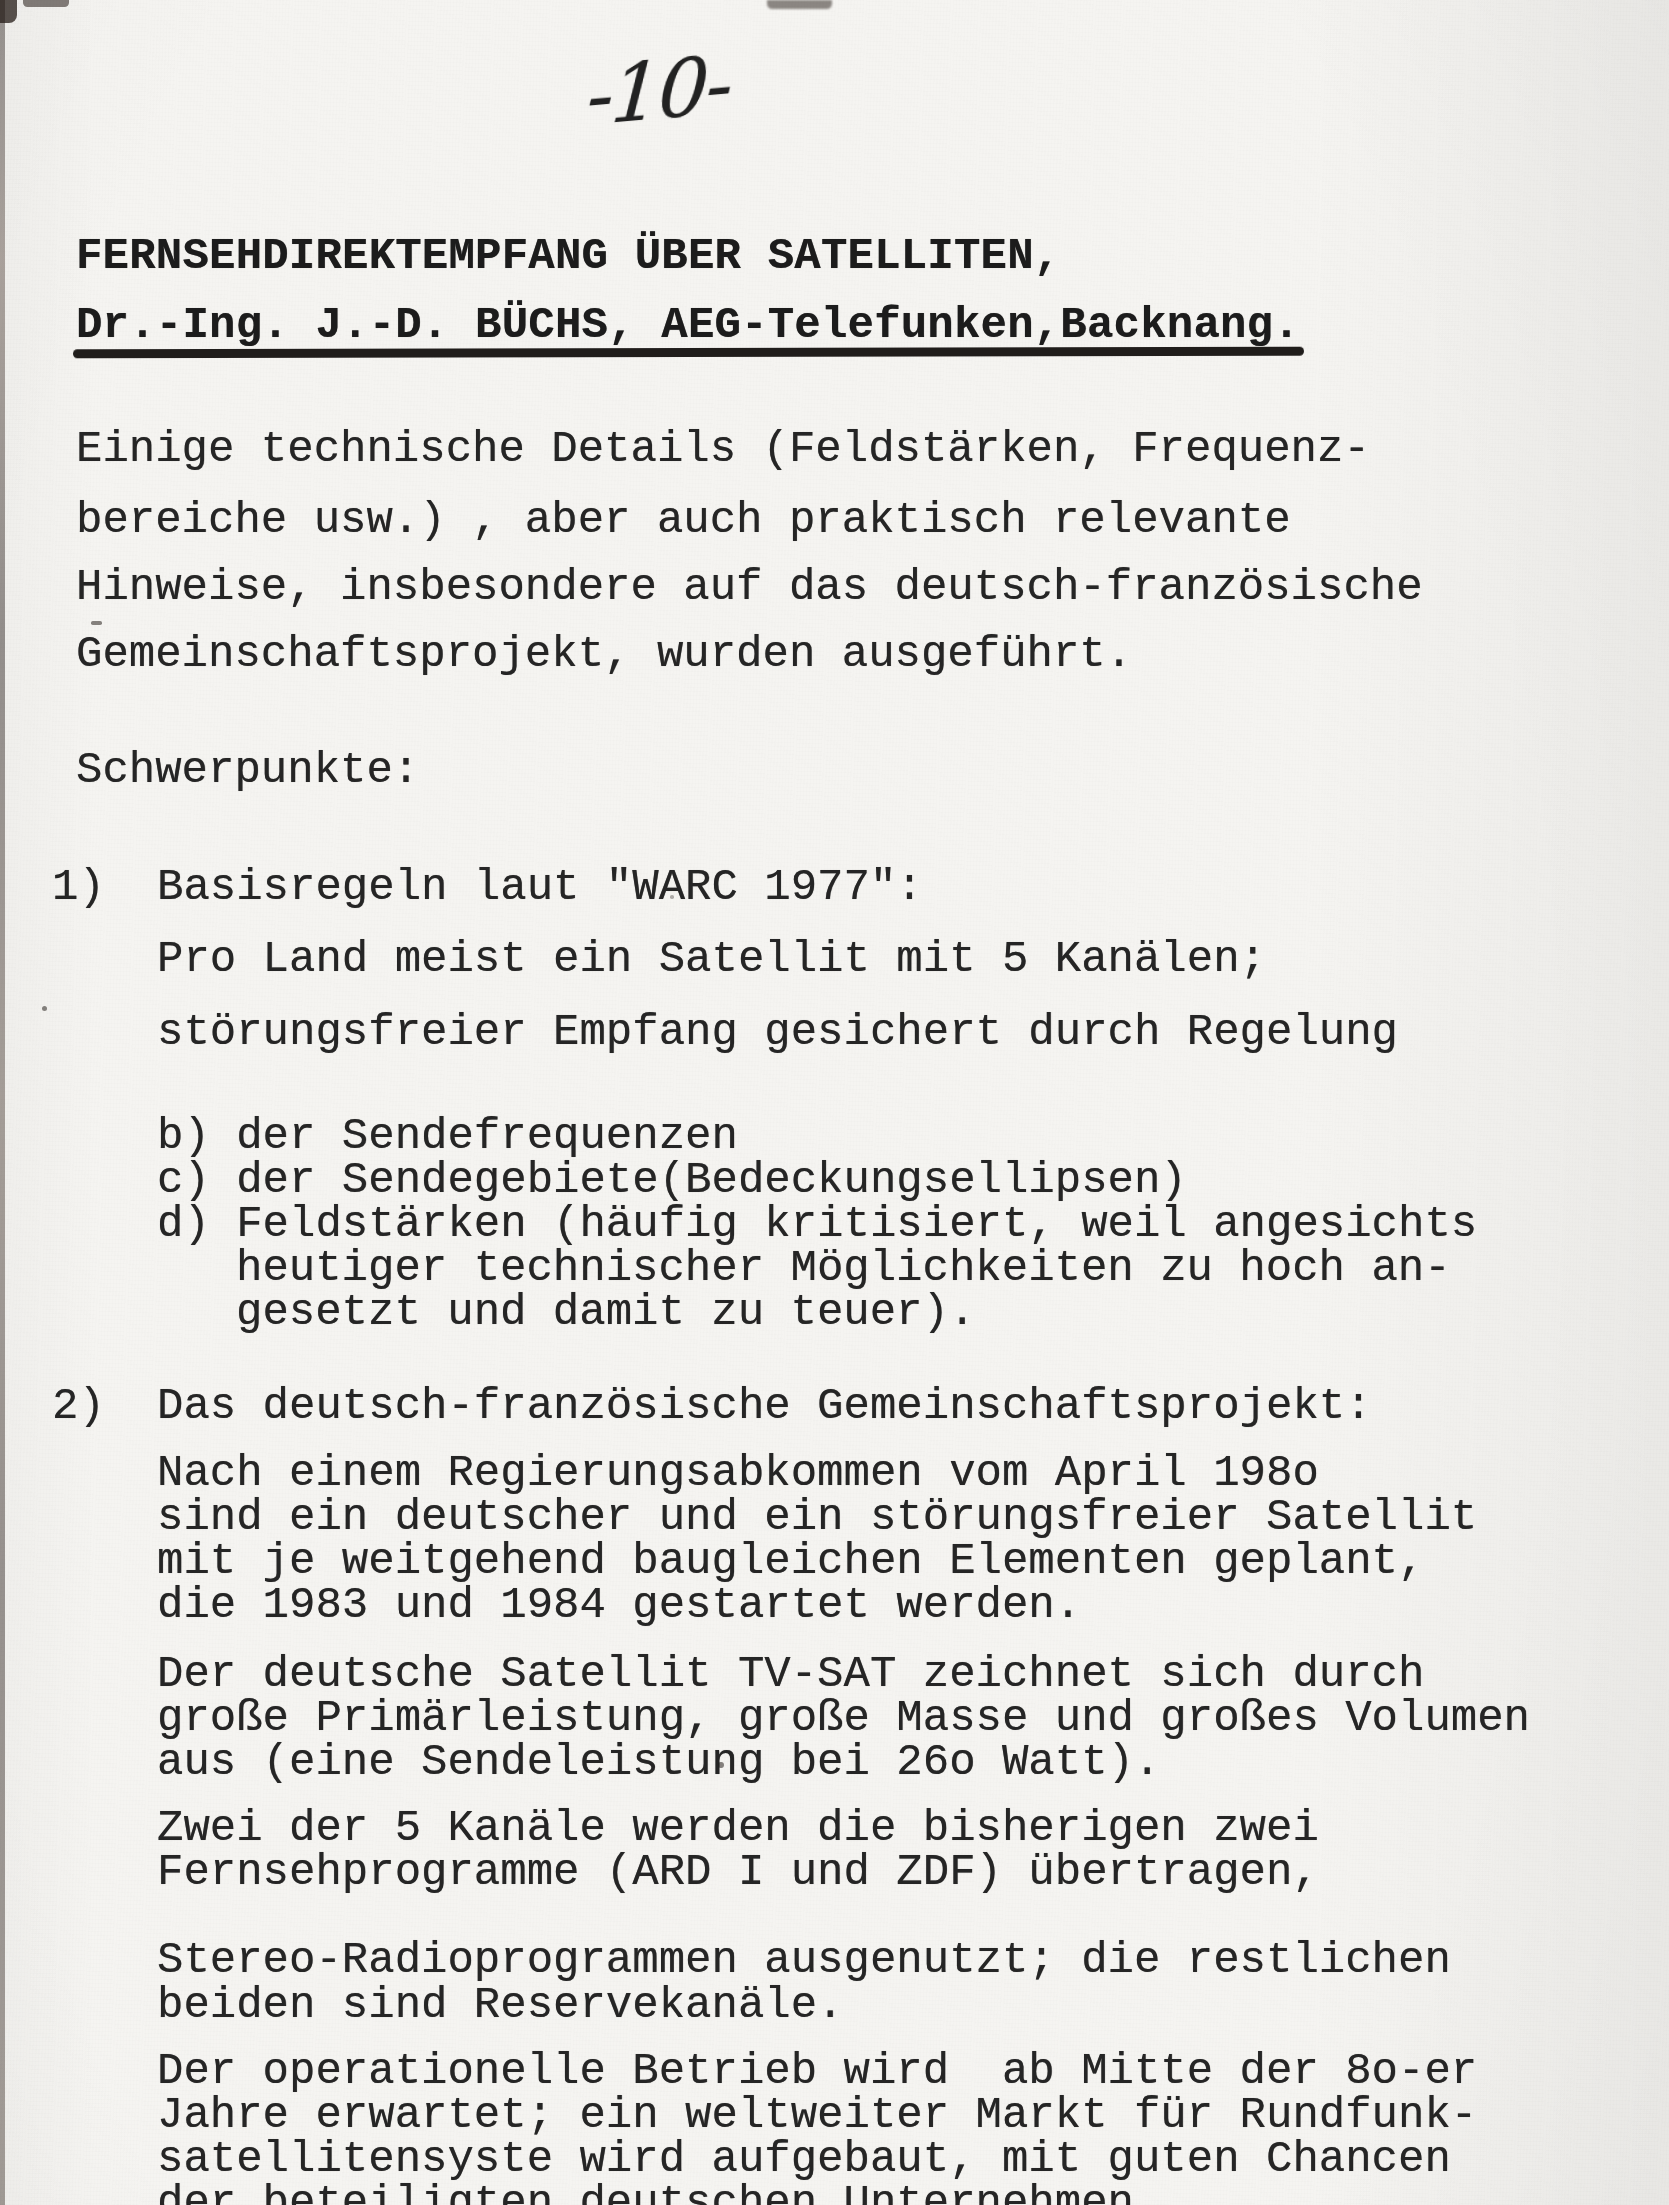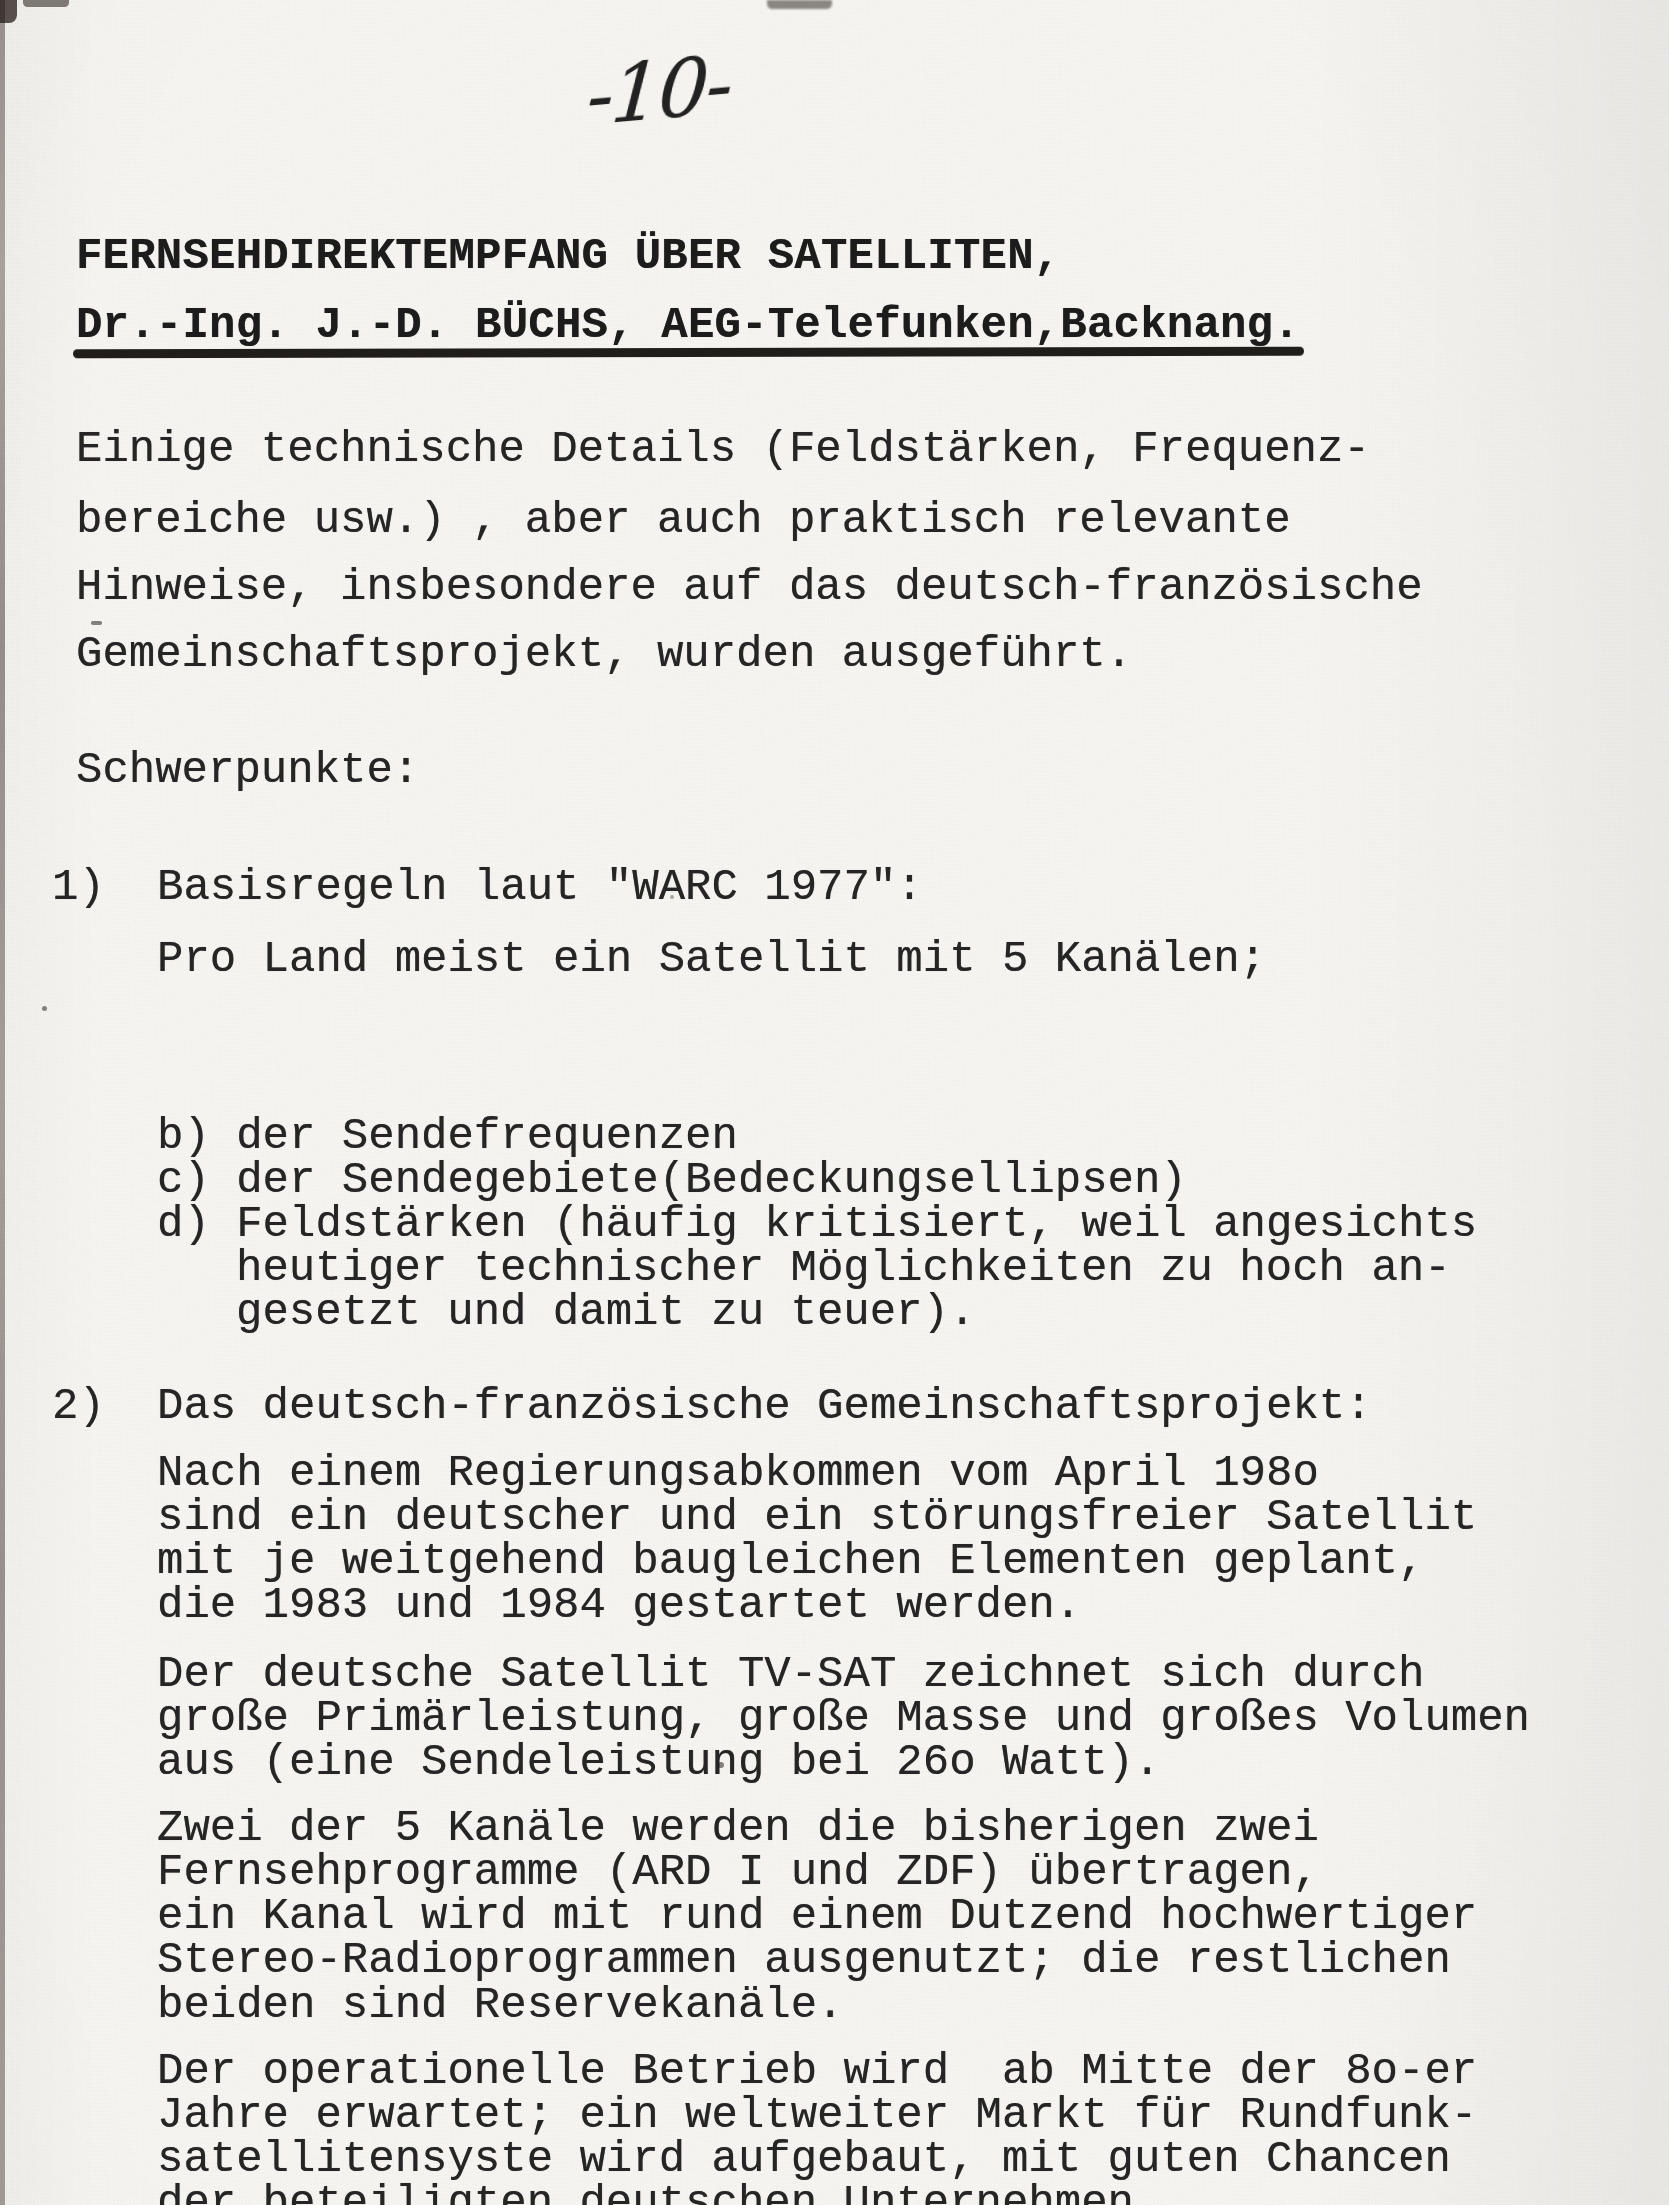--- a/index.html
+++ b/index.html
@@ -71,41 +71,41 @@
   <div class="ln" style="left:76px;top:427px;">Einige technische Details (Feldstärken, Frequenz-</div>
   <div class="ln" style="left:76px;top:498px;">bereiche usw.) , aber auch praktisch relevante</div>
   <div class="ln" style="left:76px;top:565px;">Hinweise, insbesondere auf das deutsch-französische</div>
   <div class="ln" style="left:76px;top:632px;">Gemeinschaftsprojekt, wurden ausgeführt.</div>
 
   <div class="ln" style="left:76px;top:748px;">Schwerpunkte:</div>
 
   <div class="ln" style="left:52px;top:865px;">1)</div>
   <div class="ln" style="left:157px;top:865px;">Basisregeln laut "WARC 1977":</div>
   <div class="ln" style="left:157px;top:937px;">Pro Land meist ein Satellit mit 5 Kanälen;</div>
+  <div class="ln" style="left:157px;top:1010px;">störungsfreier Empfang gesichert durch Regelung</div>
   <div class="ln" style="left:157px;top:1114px;">b) der Sendefrequenzen</div>
   <div class="ln" style="left:157px;top:1158px;">c) der Sendegebiete(Bedeckungsellipsen)</div>
   <div class="ln" style="left:157px;top:1202px;">d) Feldstärken (häufig kritisiert, weil angesichts</div>
   <div class="ln" style="left:236px;top:1246px;">heutiger technischer Möglichkeiten zu hoch an-</div>
   <div class="ln" style="left:236px;top:1290px;">gesetzt und damit zu teuer).</div>
 
   <div class="ln" style="left:52px;top:1384px;">2)</div>
   <div class="ln" style="left:157px;top:1384px;">Das deutsch-französische Gemeinschaftsprojekt:</div>
 
   <div class="ln" style="left:157px;top:1451px;">Nach einem Regierungsabkommen vom April 198o</div>
   <div class="ln" style="left:157px;top:1495px;">sind ein deutscher und ein störungsfreier Satellit</div>
   <div class="ln" style="left:157px;top:1539px;">mit je weitgehend baugleichen Elementen geplant,</div>
   <div class="ln" style="left:157px;top:1583px;">die 1983 und 1984 gestartet werden.</div>
 
   <div class="ln" style="left:157px;top:1652px;">Der deutsche Satellit TV-SAT zeichnet sich durch</div>
   <div class="ln" style="left:157px;top:1696px;">große Primärleistung, große Masse und großes Volumen</div>
   <div class="ln" style="left:157px;top:1740px;">aus (eine Sendeleistung bei 26o Watt).</div>
 
   <div class="ln" style="left:157px;top:1806px;">Zwei der 5 Kanäle werden die bisherigen zwei</div>
   <div class="ln" style="left:157px;top:1850px;">Fernsehprogramme (ARD I und ZDF) übertragen,</div>
-  <div class="ln" style="left:157px;top:1894px;">ein Kanal wird mit rund einem Dutzend hochwertiger</div>
   <div class="ln" style="left:157px;top:1983px;">beiden sind Reservekanäle.</div>
   <div class="ln" style="left:157px;top:1938px;">Stereo-Radioprogrammen ausgenutzt; die restlichen</div>
 
   <div class="ln" style="left:157px;top:2049px;">Der operationelle Betrieb wird  ab Mitte der 8o-er</div>
   <div class="ln" style="left:157px;top:2093px;">Jahre erwartet; ein weltweiter Markt für Rundfunk-</div>
   <div class="ln" style="left:157px;top:2137px;">satellitensyste wird aufgebaut, mit guten Chancen</div>
   <div class="ln" style="left:157px;top:2181px;">der beteiligten deutschen Unternehmen.</div>
 
 </div>
 

